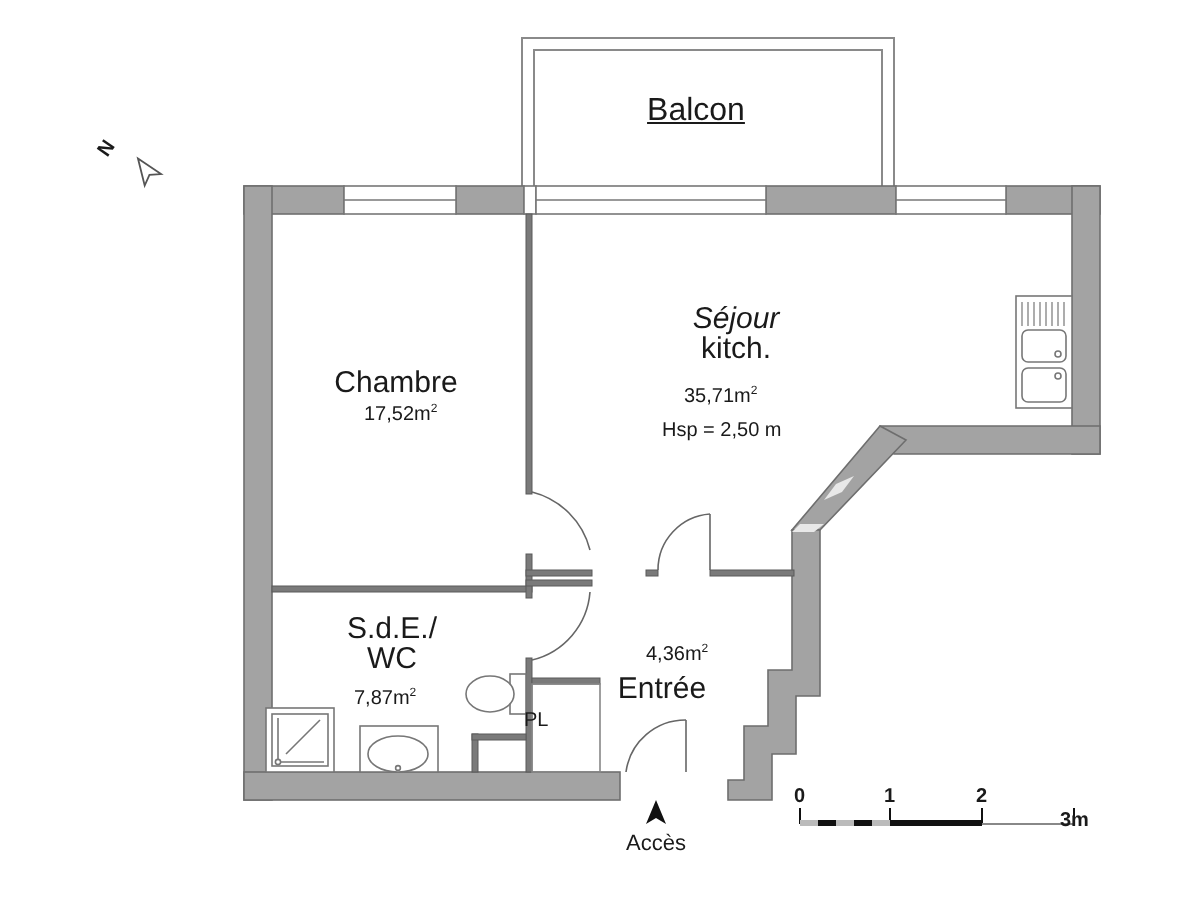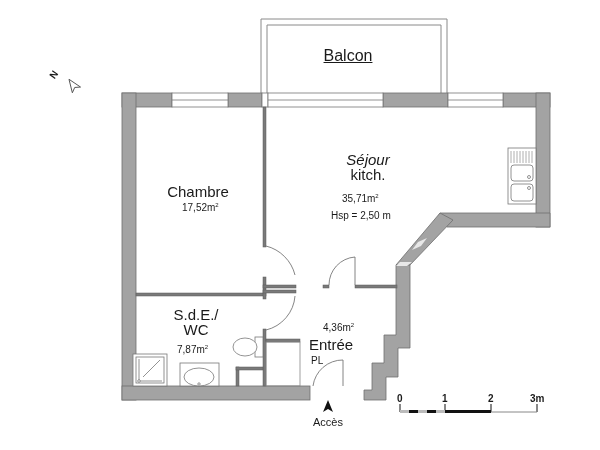--- a/index.html
+++ b/index.html
@@ -161,22 +161,22 @@
 <div class="lbl room-area" style="left:342px; top:193px;"><span>35,71m</span><sup>2</sup></div>
 <div class="lbl small" style="left:331px; top:210px;">Hsp = 2,50 m</div>
 
 <div class="lbl room-name" style="left:166px; top:307px; width:60px;">S.d.E./</div>
 <div class="lbl room-name" style="left:166px; top:322px; width:60px;">WC</div>
 <div class="lbl room-area" style="left:177px; top:344px;"><span>7,87m</span><sup>2</sup></div>
 
 <div class="lbl room-name" style="left:305px; top:305px; width:52px;margin-top:32px;">Entrée</div>
 <div class="lbl room-area" style="left:323px; top:322px;"><span>4,36m</span><sup>2</sup></div>
 
-<div class="lbl small" style="left:273px; top:355px; font-size:10px;padding-left:38px;">PL</div>
+<div class="lbl small" style="left:262px; top:355px; font-size:10px;">PL</div>
 
 <div class="lbl small" style="left:312px; top:416px; width:32px; font-size:11px;">Accès</div>
 
 <div class="lbl small" style="left:50px; top:69px; transform:rotate(-55deg); font-size:10px; font-weight:bold;">N</div>
 
 <div class="scale-num" style="left:397px; top:393px;">0</div>
 <div class="scale-num" style="left:442px; top:393px;">1</div>
 <div class="scale-num" style="left:488px; top:393px;">2</div>
-<div class="scale-num" style="left:530px; top:393px;">3m</div>
+<div class="scale-num" style="left:530px; top:405px;">3m</div>
 
 </body></html>

